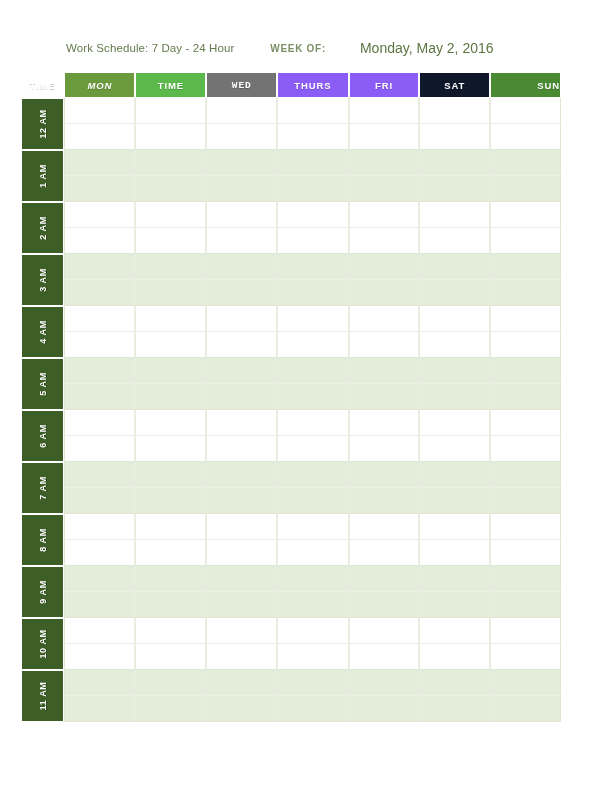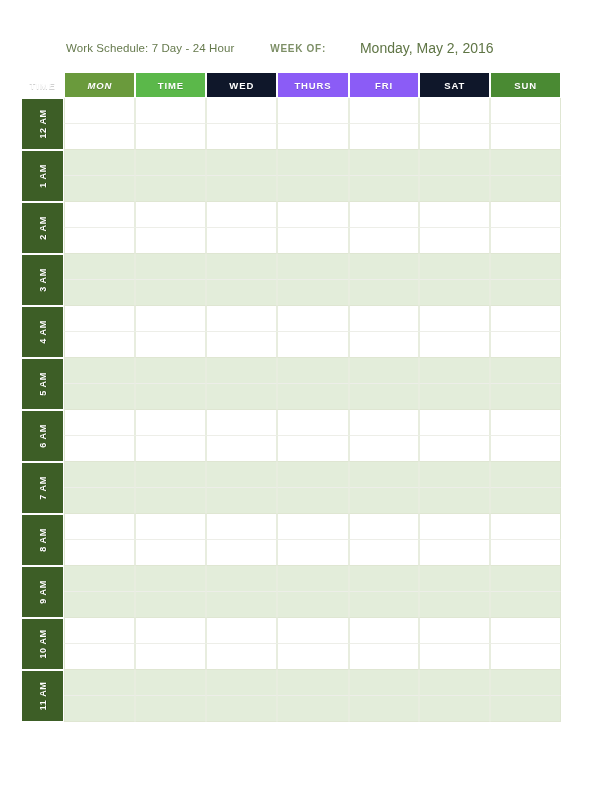--- a/index.html
+++ b/index.html
@@ -123,25 +123,25 @@
   <span class="week-of-value">Monday, May 2, 2016</span>
 </div>
 
 <table class="schedule">
   <thead>
     <tr class="head-row">
       <th class="col-time">TIME</th>
 
     <th class="col-day" style="background: rgb(106, 154, 60); font-style: italic;">MON</th>
         <th class="col-day" style="background: rgb(91, 184, 74);">TIME</th>
-        <th class="col-day" style="background: #0f172a;">WED</th>
+        <th class="col-day" style="background: #737373; font-family: Liberation Mono, monospace;">WED</th>
         <th class="col-day" style="background: #8b5cf6;">THURS</th>
         <th class="col-day" style="background: #8b5cf6;">FRI</th>
         <th class="col-day" style="background: #0f172a;">SAT</th>
-        <th class="col-day" style="background: rgb(74, 138, 51);">SUN</th>
+        <th class="col-day" style="background: rgb(74, 138, 51); text-align: right;">SUN</th>
       </tr>
   </thead>
   <tbody>
 
   <tr class="band-white half-first">
         <td class="hour-label" rowspan="2">
           <span class="rot">12 AM</span>
         </td>
         <td class="slot first-col"></td>
         <td class="slot"></td>

